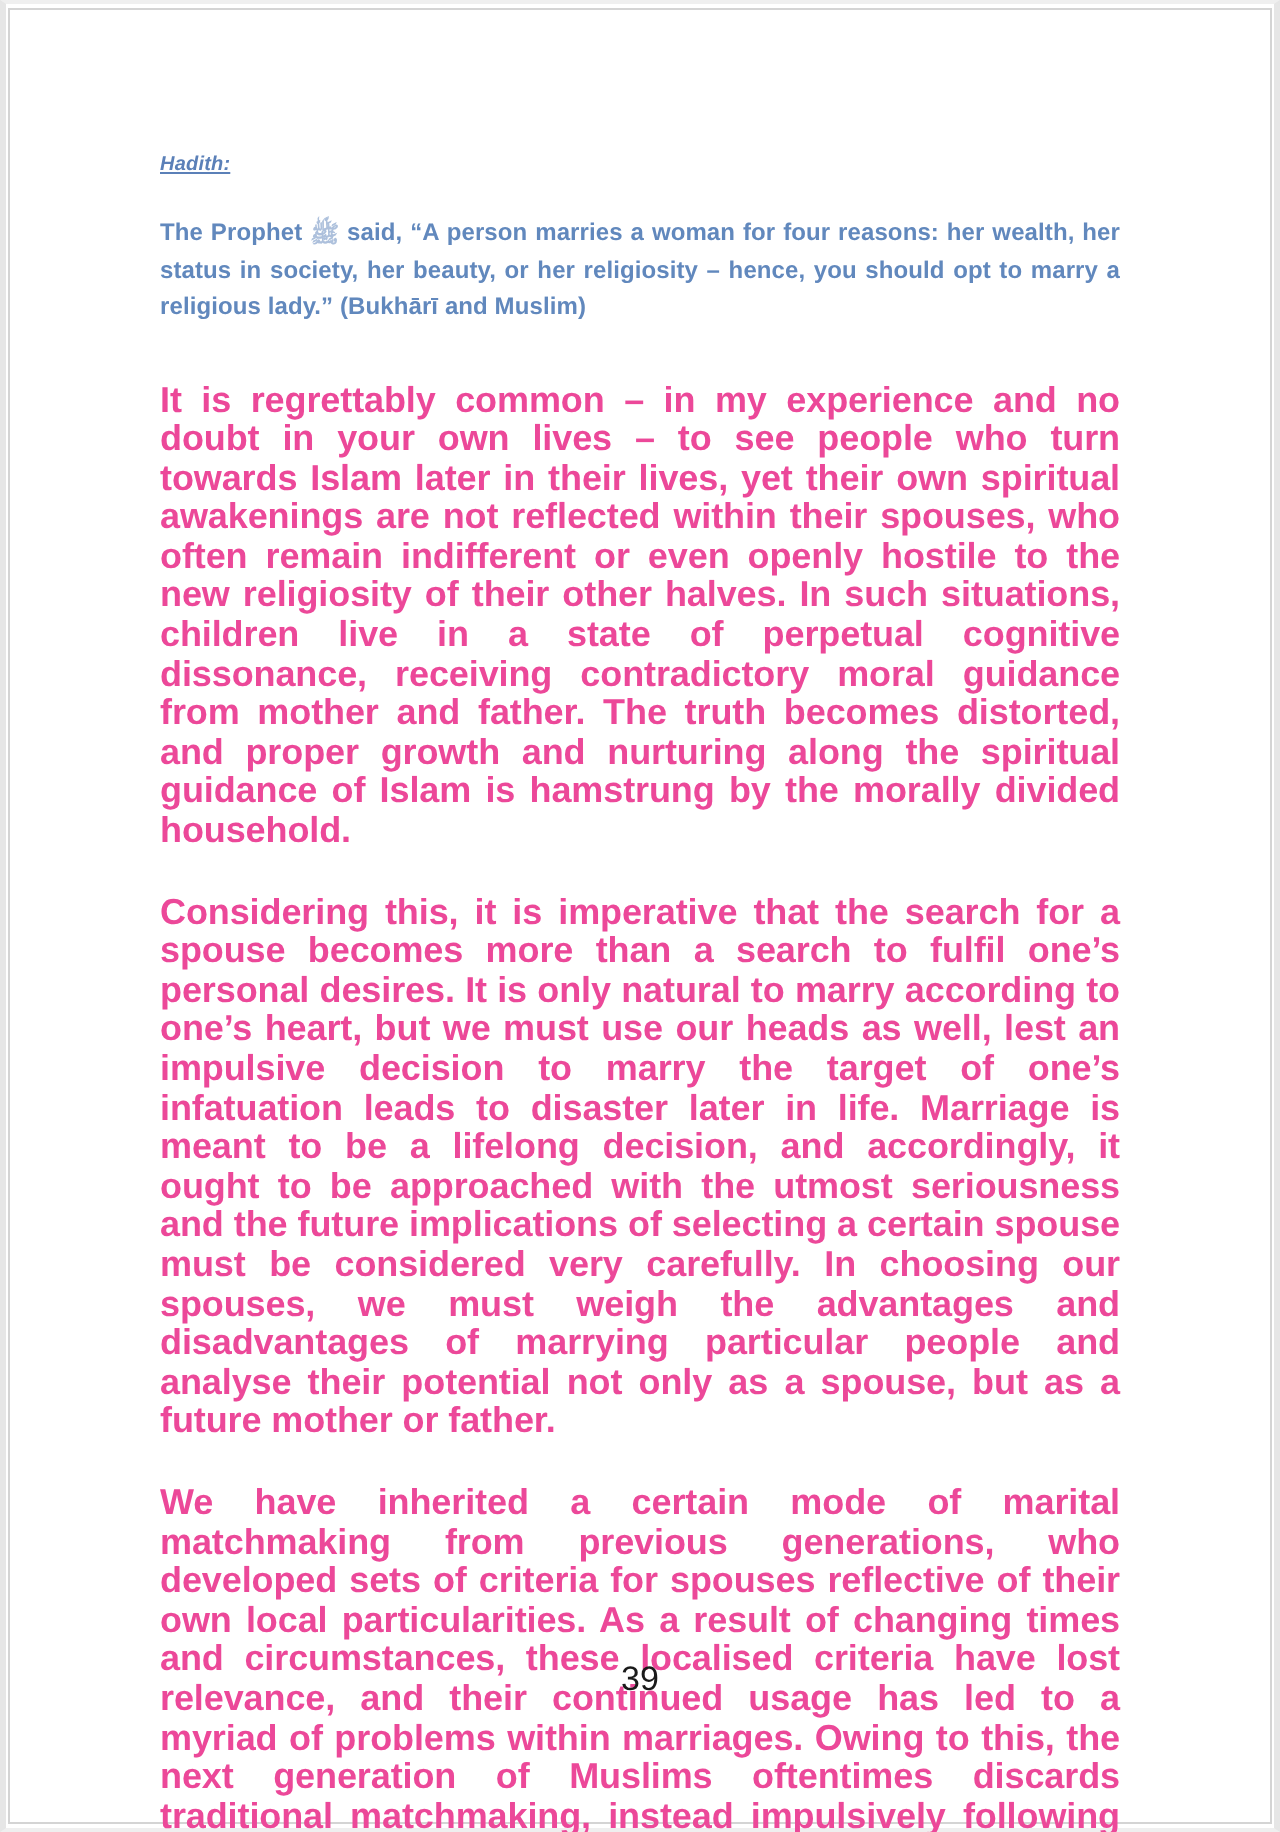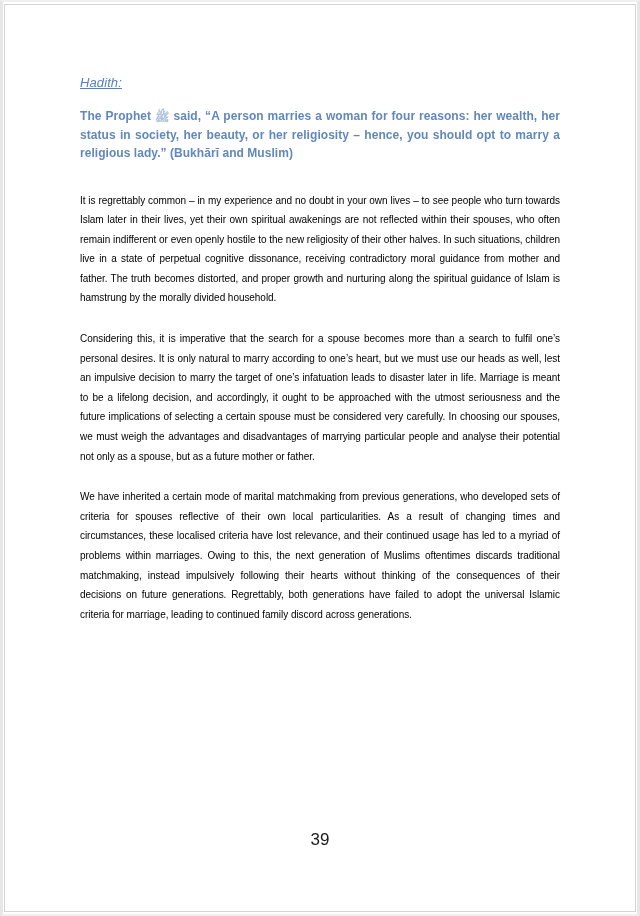--- a/index.html
+++ b/index.html
@@ -52,27 +52,28 @@
   }
 
   .content-column {
     position: absolute;
     left: 80px;
     top: 75px;
     width: 480px;
   }
 
   .hadith-label {
-    font-size: 13px;
+    font-size: 10px;
     line-height: 16px;
     font-style: italic;
     text-decoration: underline;
     color: #5b80b8;
     letter-spacing: 0.1px;
     margin: 0 0 16px 0;
+    font-weight: bold;
   }
 
   .hadith-quote {
     font-size: 12px;
     line-height: 18.5px;
     color: #6188bd;
     text-align: justify;
     text-justify: inter-word;
     margin: 0 0 28px 0;
     letter-spacing: 0.05px;
@@ -82,27 +83,28 @@
   .sallallahu-icon {
     display: inline-block;
     font-size: 12px;
     color: #9fb6d6;
     opacity: 0.85;
     transform: translateY(1px);
     font-family: "DejaVu Sans", sans-serif;
   }
 
   .body-paragraph {
-    font-size: 10px;
+    font-size: 18px;
     line-height: 19.6px;
-    color: #000000;
+    color: #ec4899;
     text-align: justify;
     text-justify: inter-word;
     margin: 0 0 21px 0;
     letter-spacing: -0.05px;
+    font-weight: bold;
   }
   .body-paragraph:last-of-type {
     margin-bottom: 4px;
   }
 
   .page-number {
     position: absolute;
     left: 0;
     right: 0;
     top: 832px;

